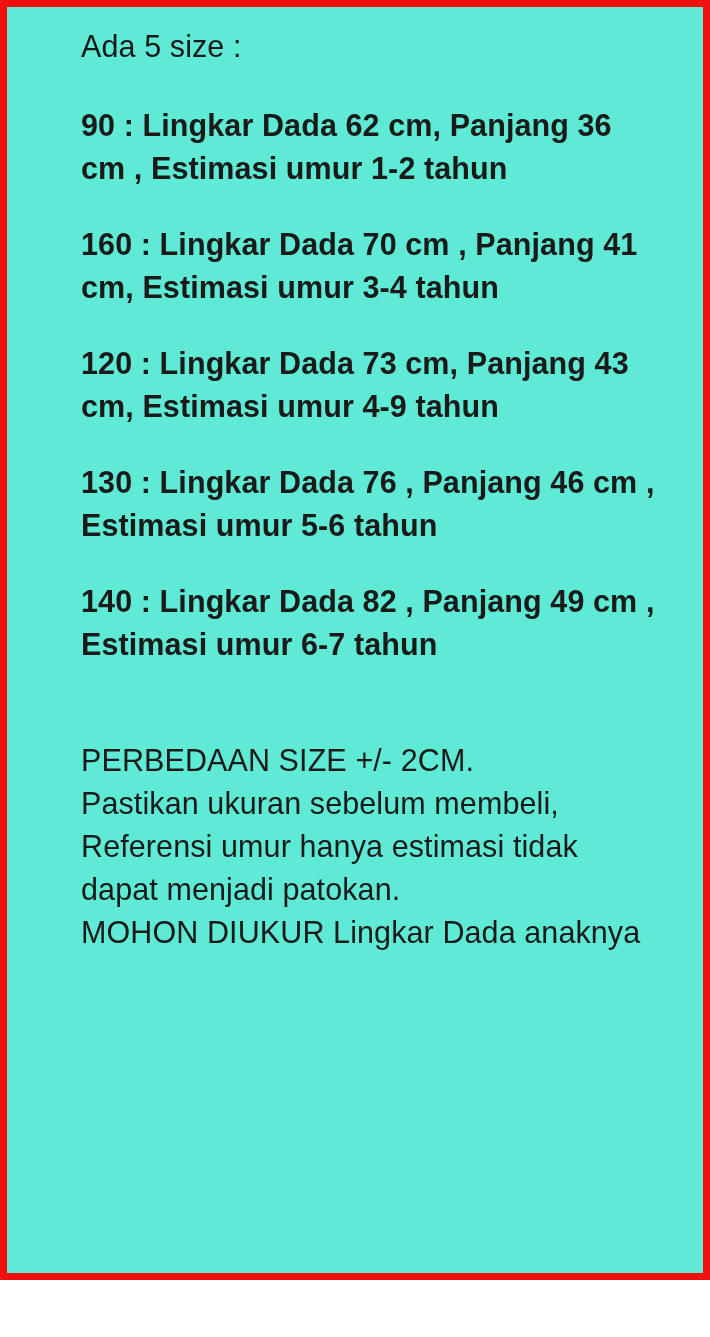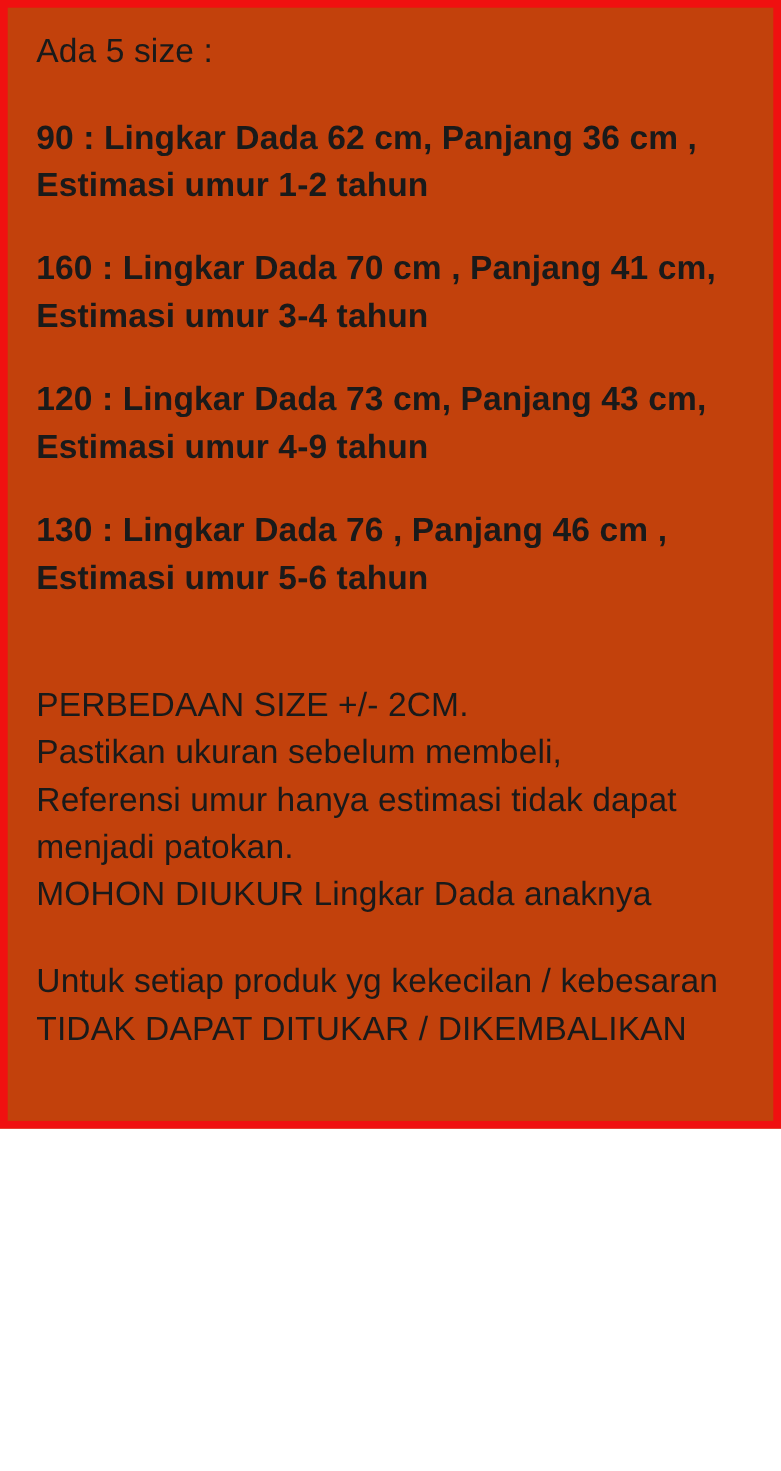--- a/index.html
+++ b/index.html
@@ -8,25 +8,26 @@
     background: #ffffff;
   }
   body {
     width: 710px;
     height: 1337px;
     font-family: "Liberation Sans", sans-serif;
   }
   .page {
     position: relative;
     width: 710px;
-    height: 1026px;
+    height: 1280px;
     box-sizing: border-box;
     border: 7px solid #f01010;
-    background: #c2410c;
+    background: #5eead4;
     overflow: hidden;
+    padding-left: 48px;
   }
   .content {
     box-sizing: border-box;
     padding: 18px 40px 0 26px;
   }
   .para {
     font-size: 30.5px;
     line-height: 43px;
     color: #1a1a1a;
     letter-spacing: 0.1px;
@@ -55,24 +56,24 @@
 
 <div class="page">
   <div class="content">
 
     <p class="para intro">Ada 5 size :</p>
 
     <p class="para size-line">90 : Lingkar Dada 62 cm, Panjang 36 cm , Estimasi umur 1-2 tahun</p>
     <p class="para size-line">160 : Lingkar Dada 70 cm , Panjang 41 cm, Estimasi umur 3-4 tahun</p>
     <p class="para size-line">120 : Lingkar Dada 73 cm, Panjang 43 cm, Estimasi umur 4-9 tahun</p>
     <p class="para size-line">130 : Lingkar Dada 76 , Panjang 46 cm , Estimasi umur 5-6 tahun</p>
+    <p class="para size-line">140 : Lingkar Dada 82 , Panjang 49 cm , Estimasi umur 6-7 tahun</p>
 
     <div class="block-gap"></div>
 
     <p class="para notice">PERBEDAAN SIZE +/- 2CM.
 Pastikan ukuran sebelum membeli,
 Referensi umur hanya estimasi tidak dapat menjadi patokan.
 MOHON DIUKUR Lingkar Dada anaknya</p>
 
-    <p class="para notice2">Untuk setiap produk yg kekecilan / kebesaran TIDAK DAPAT DITUKAR / DIKEMBALIKAN</p>
 
   </div>
 </div>
 
 </body></html>

